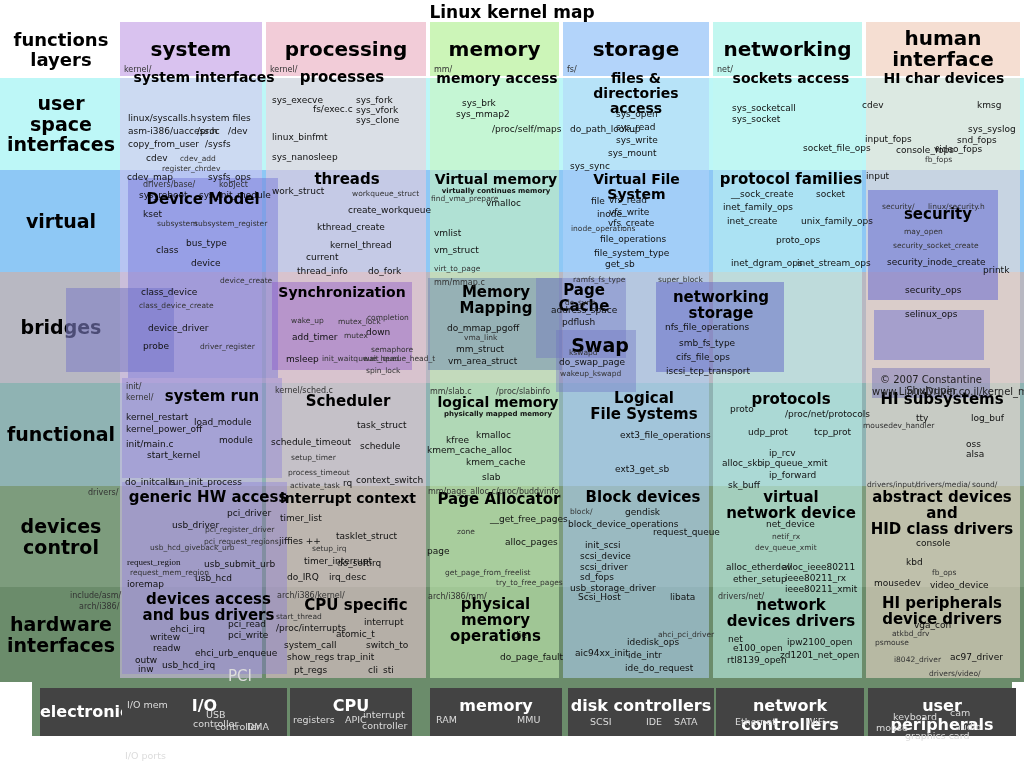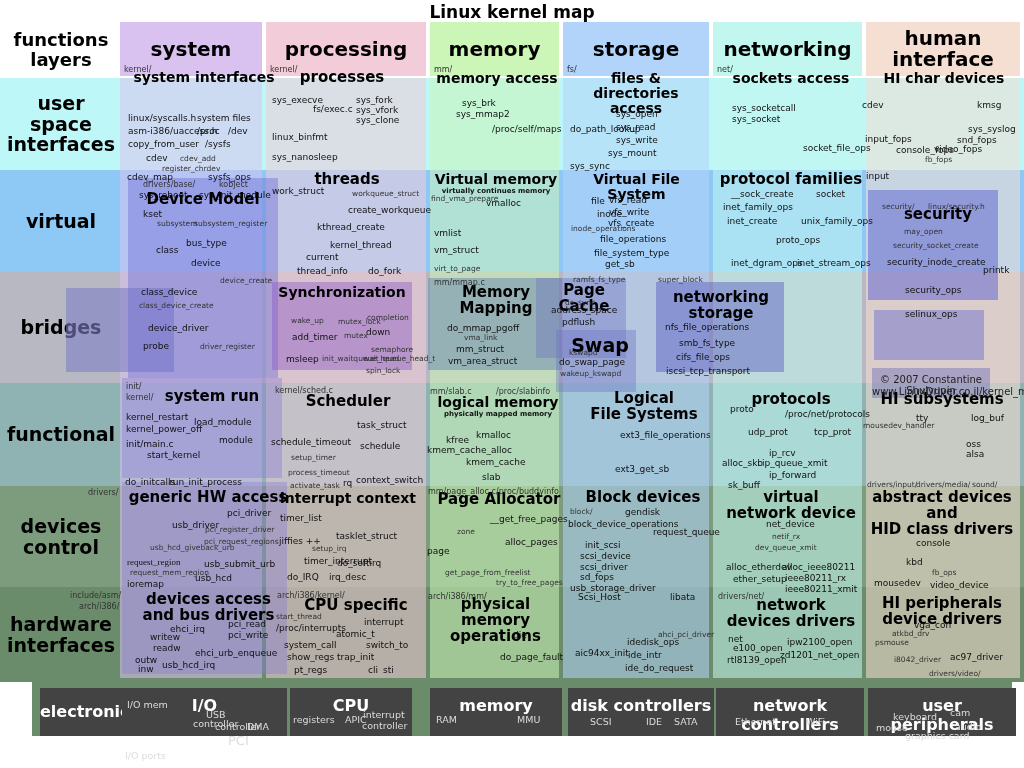--- a/index.html
+++ b/index.html
@@ -575,21 +575,21 @@
     <div class="hwbox" style="left: 568px; top: 688px; width: 146px; height: 48px;">
       <div class="ht" style="top: 8px; font-size: 16px;">disk controllers</div>
     </div>
     <div class="hwbox" style="left: 716px; top: 688px; width: 148px; height: 48px;">
       <div class="ht" style="top: 8px; font-size: 16px;">network controllers</div>
     </div>
     <div class="hwbox" style="left: 868px; top: 688px; width: 148px; height: 48px;">
       <div class="ht" style="top: 8px; font-size: 16px;">user peripherals</div>
     </div>
     <div class="lbl wd" style="color: rgb(220, 220, 220); font-size: 9.5px; left: 127px; top: 699px;">I/O mem</div>
-    <div class="lbl wd" style="color: rgb(220, 220, 220); font-size: 13px; left: 228px; top: 733px;">PCI</div>
+    <div class="lbl wd" style="color: rgb(220, 220, 220); font-size: 15px; left: 228px; top: 667px;">PCI</div>
     <div class="lbl wd" style="color: rgb(220, 220, 220); font-size: 9.5px; left: 125px; top: 714px; margin-top: 36px;">I/O ports</div>
     <div class="lbl wd" style="color: rgb(220, 220, 220); font-size: 9.5px; left: 206px; top: 709px;">USB</div>
     <div class="lbl wd" style="color: rgb(220, 220, 220); font-size: 9.5px; left: 215px; top: 721px;">controller</div>
     <div class="lbl wd" style="color: rgb(220, 220, 220); font-size: 9.5px; left: 193px; top: 718px;">controller</div>
     <div class="lbl wd" style="color: rgb(220, 220, 220); font-size: 9.5px; left: 247px; top: 721px;">DMA</div>
     <div class="lbl wd" style="color: rgb(220, 220, 220); font-size: 9.5px; left: 293px; top: 714px;">registers</div>
     <div class="lbl wd" style="color: rgb(220, 220, 220); font-size: 9.5px; left: 345px; top: 714px;">APIC</div>
     <div class="lbl wd" style="color: rgb(220, 220, 220); font-size: 9.5px; left: 363px; top: 709px;">interrupt</div>
     <div class="lbl wd" style="color: rgb(220, 220, 220); font-size: 9.5px; left: 362px; top: 720px;">controller</div>
     <div class="lbl wd" style="color: rgb(220, 220, 220); font-size: 9.5px; left: 436px; top: 714px;">RAM</div>

